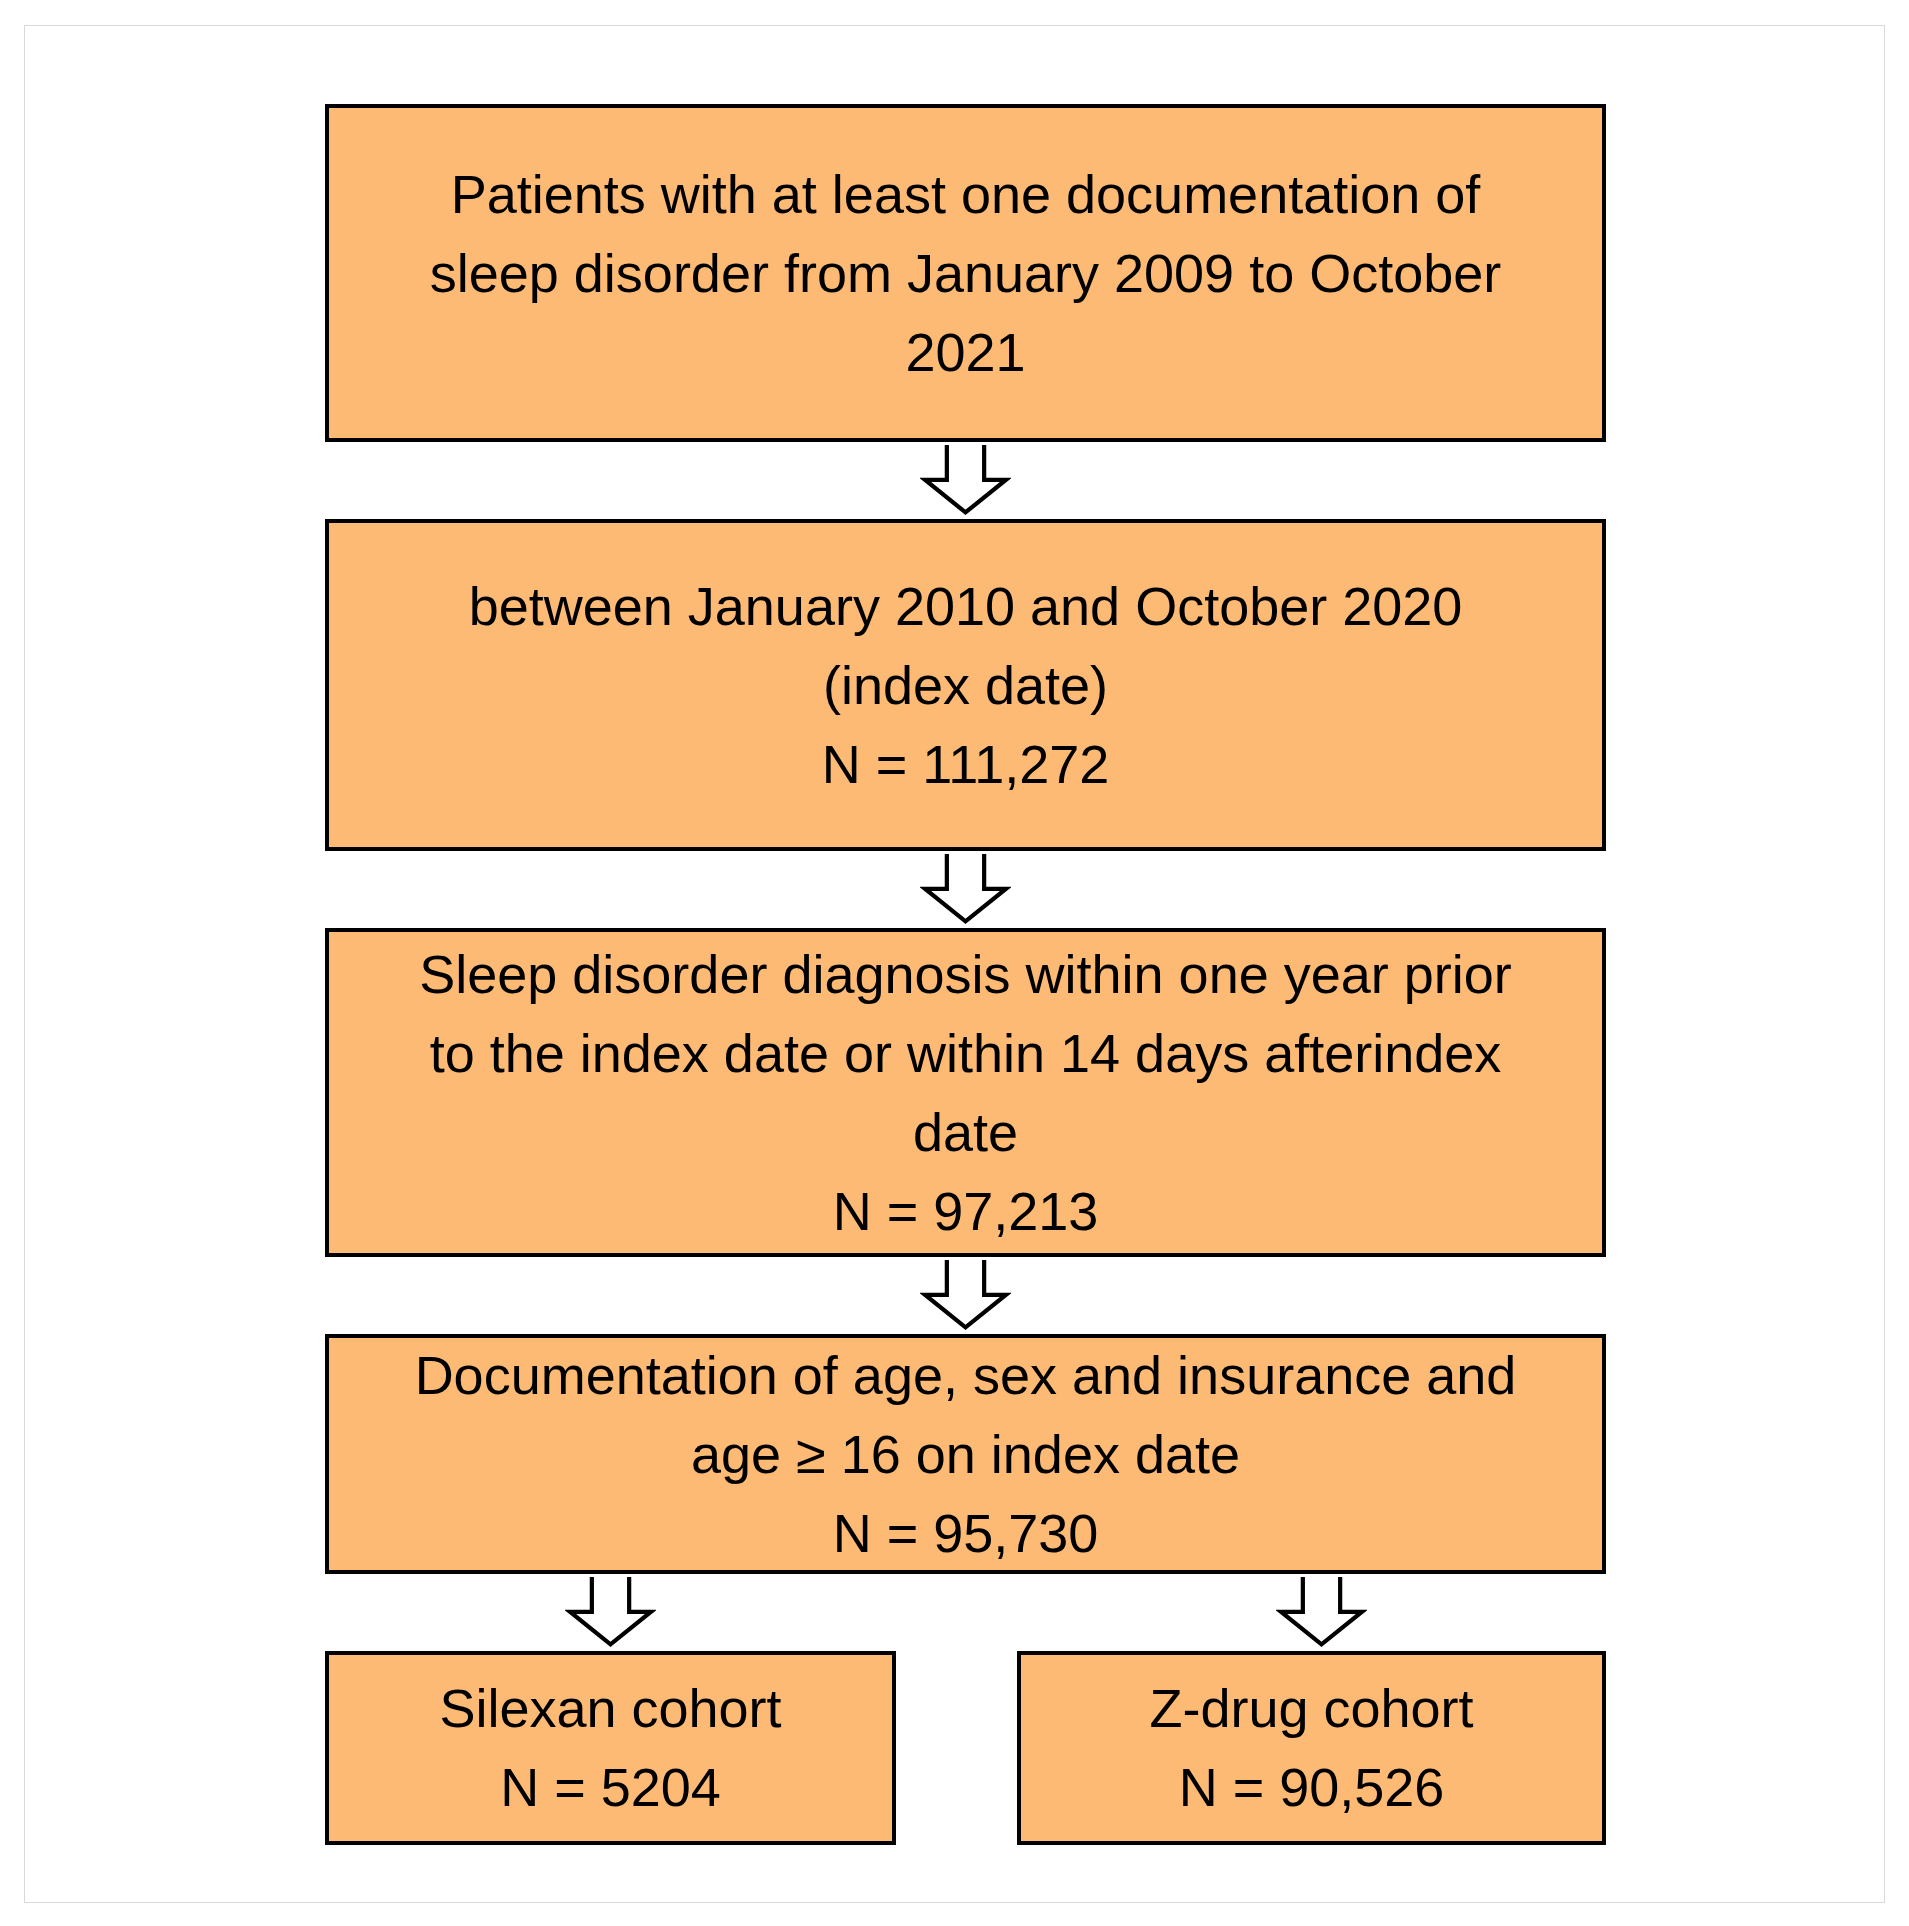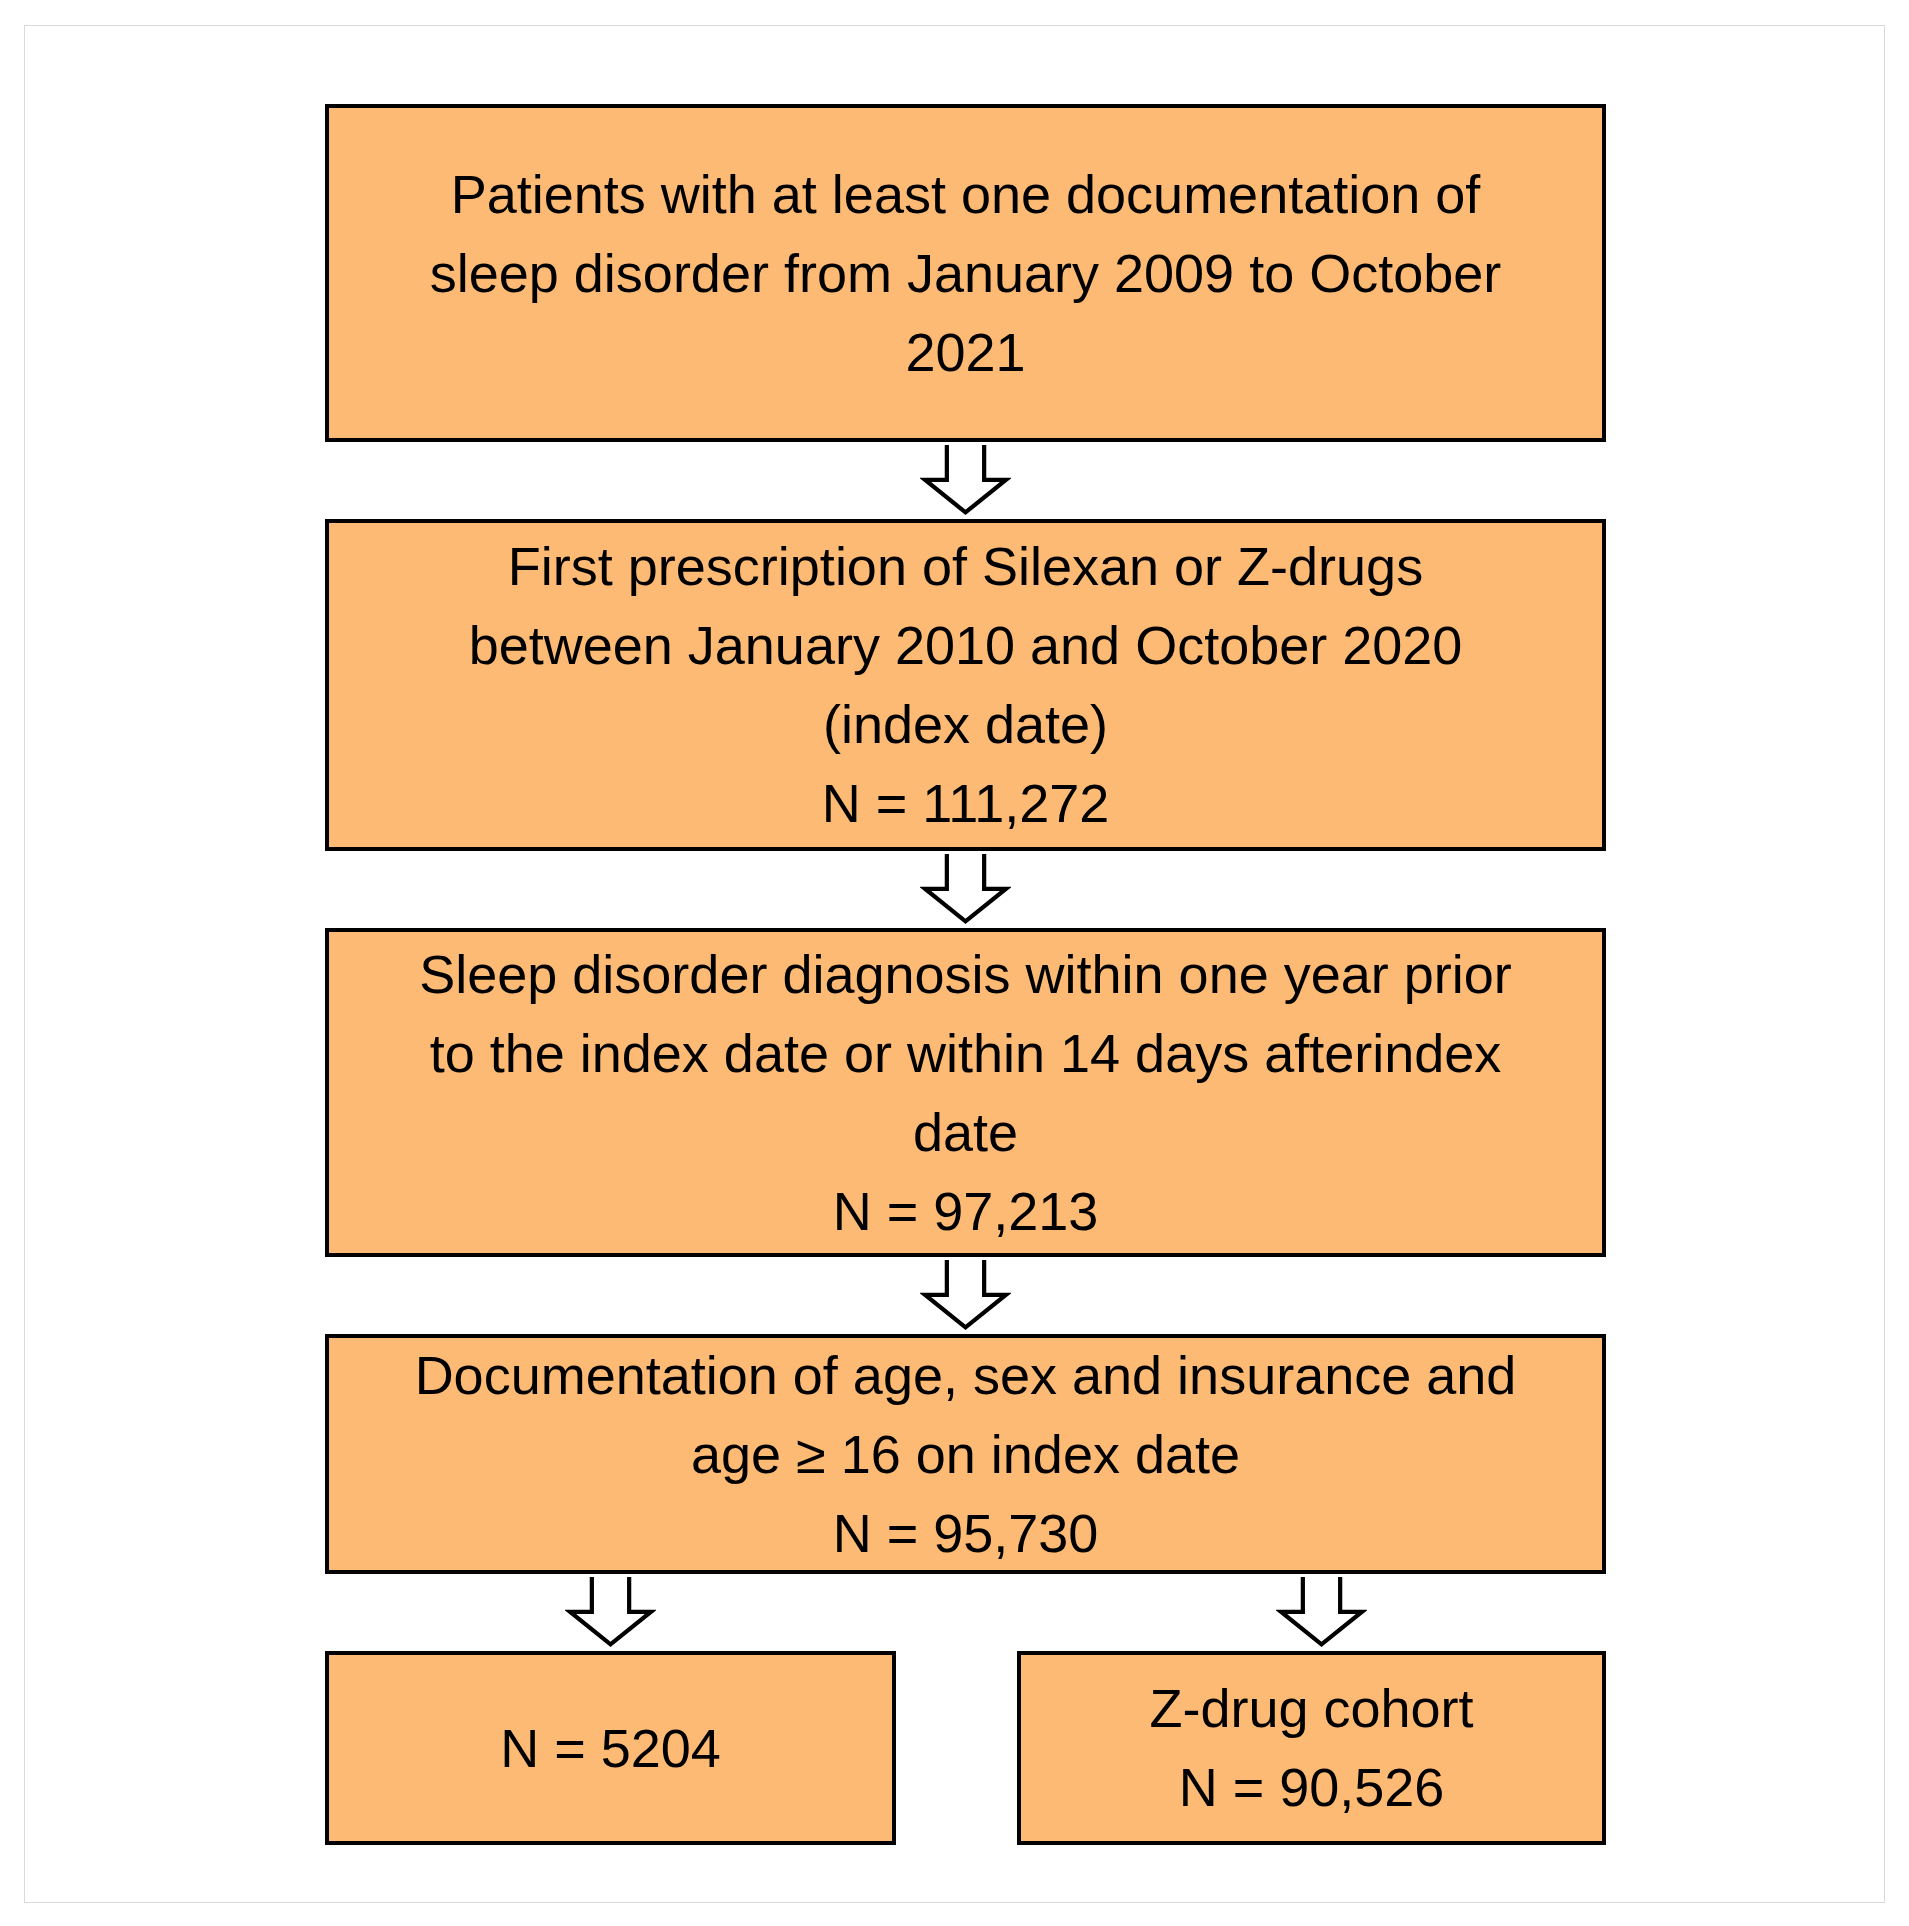--- a/index.html
+++ b/index.html
@@ -87,21 +87,20 @@
       <div class="line">Patients with at least one documentation of</div>
       <div class="line">sleep disorder from January 2009 to October</div>
       <div class="line">2021</div>
     </div>
 
     <svg class="arrow" width="91" height="71" viewBox="0 0 150 118" xmlns="http://www.w3.org/2000/svg">
       <path d="M44,0 L44,58 L8,58 L75,112 L142,58 L106,58 L106,0" fill="#ffffff" stroke="#000000" stroke-width="7"></path>
     </svg>
 
     <div class="box box-2">
-      <div class="line">First prescription of Silexan or Z-drugs</div>
       <div class="line">between January 2010 and October 2020</div>
       <div class="line">(index date)</div>
       <div class="line">N = 111,272</div>
     </div>
 
     <svg class="arrow" width="91" height="71" viewBox="0 0 150 118" xmlns="http://www.w3.org/2000/svg">
       <path d="M44,0 L44,58 L8,58 L75,112 L142,58 L106,58 L106,0" fill="#ffffff" stroke="#000000" stroke-width="7"></path>
     </svg>
 
     <div class="box box-3">
@@ -125,20 +124,21 @@
       <svg class="arrow arrow-left" width="91" height="71" viewBox="0 0 150 118" xmlns="http://www.w3.org/2000/svg">
         <path d="M44,0 L44,58 L8,58 L75,112 L142,58 L106,58 L106,0" fill="#ffffff" stroke="#000000" stroke-width="7"></path>
       </svg>
       <svg class="arrow arrow-right" width="91" height="71" viewBox="0 0 150 118" xmlns="http://www.w3.org/2000/svg">
         <path d="M44,0 L44,58 L8,58 L75,112 L142,58 L106,58 L106,0" fill="#ffffff" stroke="#000000" stroke-width="7"></path>
       </svg>
     </div>
 
     <div class="bottom-row">
       <div class="box box-bottom box-silexan">
+        <div class="line">Silexan cohort</div>
         <div class="line">N = 5204</div>
       </div>
       <div class="box box-bottom box-zdrug">
         <div class="line">Z-drug cohort</div>
         <div class="line">N = 90,526</div>
       </div>
     </div>
 
   </div>
 </div>

